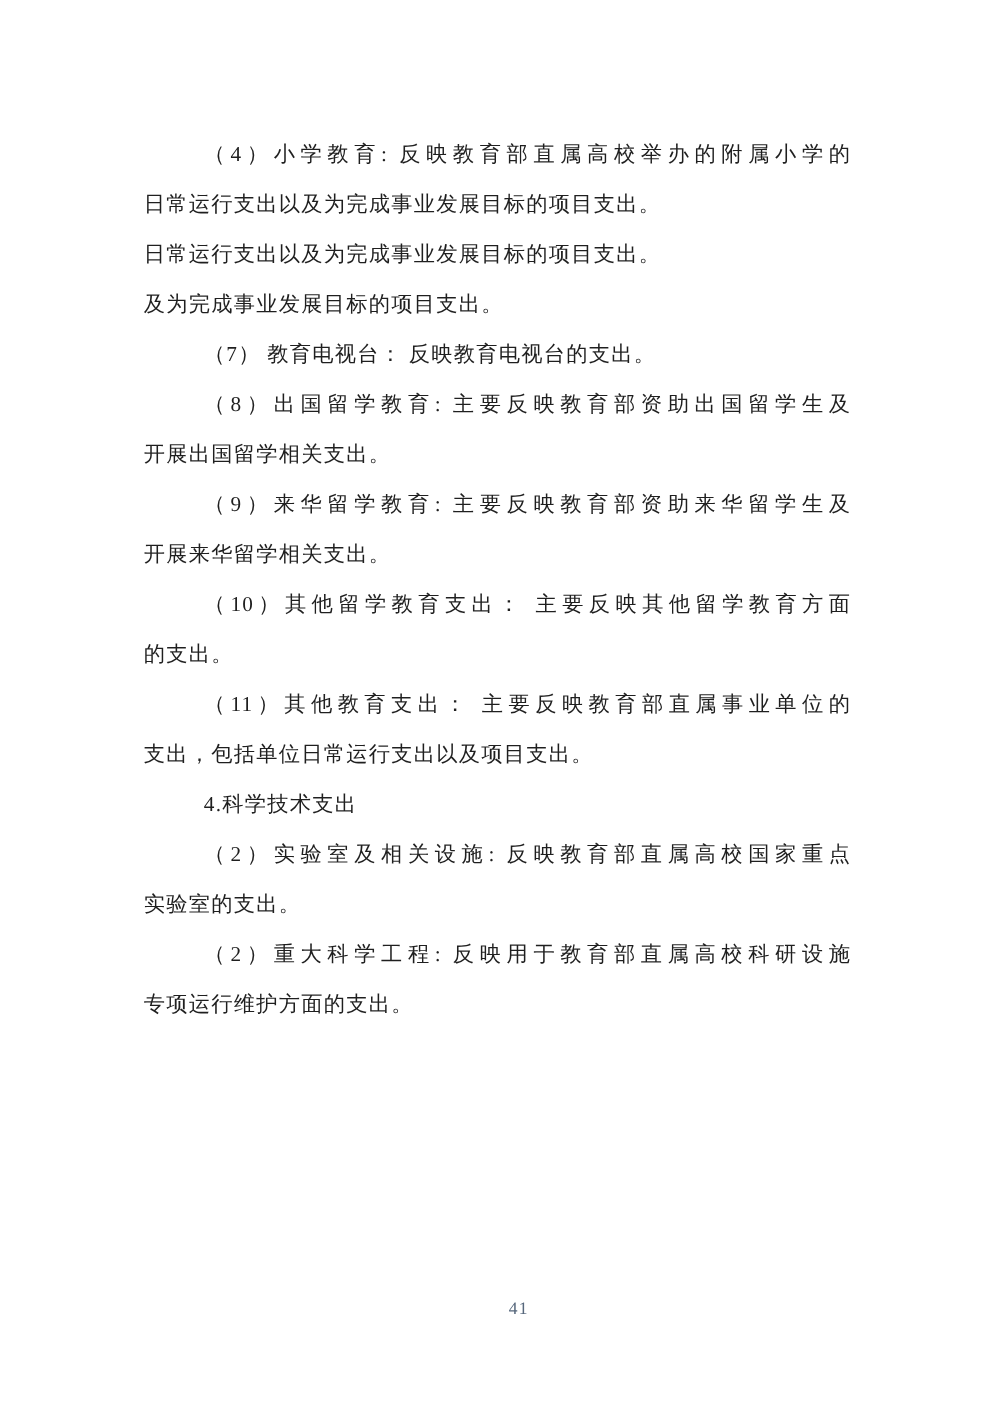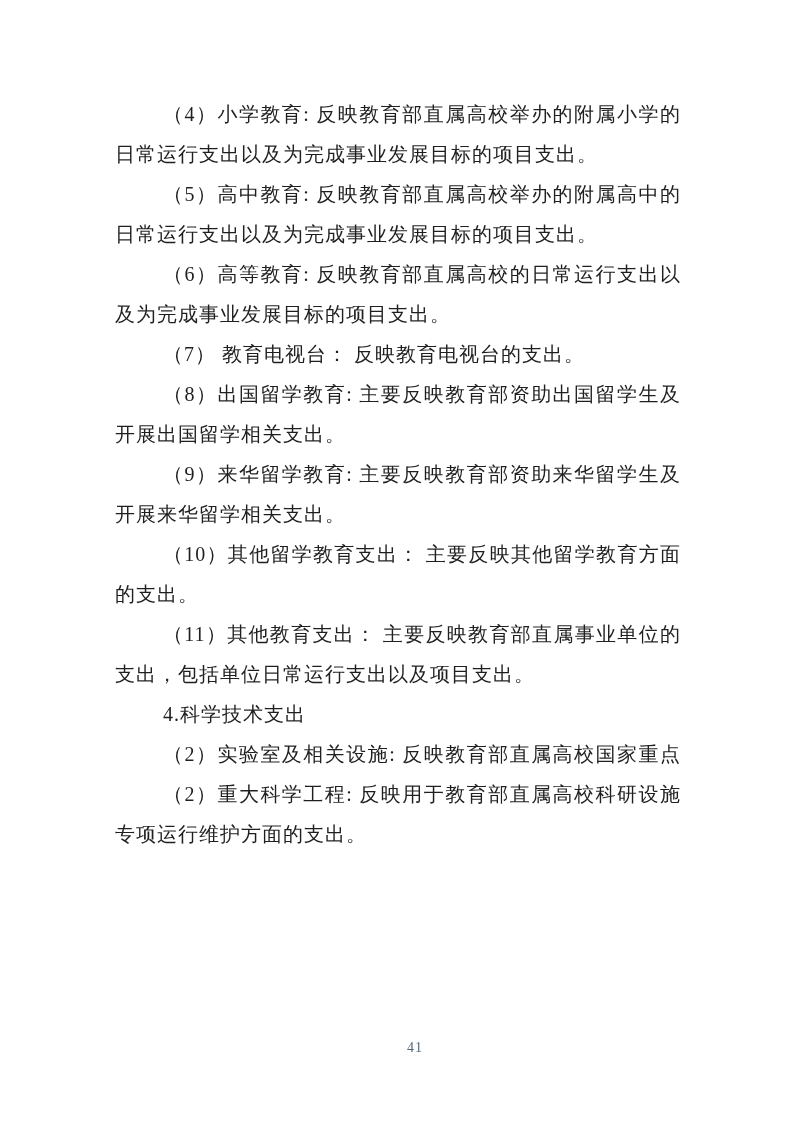--- a/index.html
+++ b/index.html
@@ -23,22 +23,22 @@
     color: var(--text-color);
   }
   .text-block {
     position: absolute;
     top: 102px;
     left: 115px;
     width: 566px;
   }
   .line {
     height: 40px;
-    line-height: 24px;
-    font-size: 20px;
+    line-height: 44px;
+    font-size: 17px;
     letter-spacing: 1px;
     white-space: nowrap;
     color: var(--text-color);
   }
   .line.fill {
     white-space: normal;
     text-align: justify;
     text-align-last: justify;
     letter-spacing: 1px;
   }
@@ -59,32 +59,31 @@
   }
 </style>
 </head>
 <body>
 
 <div class="page">
   <div class="text-block">
 
   <div class="line indent fill">（4）小学教育: 反映教育部直属高校举办的附属小学的</div>
       <div class="line">日常运行支出以及为完成事业发展目标的项目支出。</div>
-      <div class="line indent fill">（5）高中教育: 反映教育部直属高校举办的附属高中的</div>
       <div class="line">日常运行支出以及为完成事业发展目标的项目支出。</div>
-      <div class="line indent fill">（6）高等教育: 反映教育部直属高校的日常运行支出以</div>
       <div class="line">及为完成事业发展目标的项目支出。</div>
       <div class="line indent">（7） 教育电视台： 反映教育电视台的支出。</div>
       <div class="line indent fill">（8）出国留学教育: 主要反映教育部资助出国留学生及</div>
       <div class="line">开展出国留学相关支出。</div>
       <div class="line indent fill">（9）来华留学教育: 主要反映教育部资助来华留学生及</div>
       <div class="line">开展来华留学相关支出。</div>
       <div class="line indent fill">（10）其他留学教育支出： 主要反映其他留学教育方面</div>
       <div class="line">的支出。</div>
       <div class="line indent fill">（11）其他教育支出： 主要反映教育部直属事业单位的</div>
       <div class="line">支出，包括单位日常运行支出以及项目支出。</div>
       <div class="line indent">4.科学技术支出</div>
       <div class="line indent fill">（2）实验室及相关设施: 反映教育部直属高校国家重点</div>
+      <div class="line">实验室的支出。</div>
       <div class="line indent fill">（2）重大科学工程: 反映用于教育部直属高校科研设施</div>
       <div class="line">专项运行维护方面的支出。</div>
     </div>
   <div class="page-number">41</div>
 </div>
 
 </body></html>

